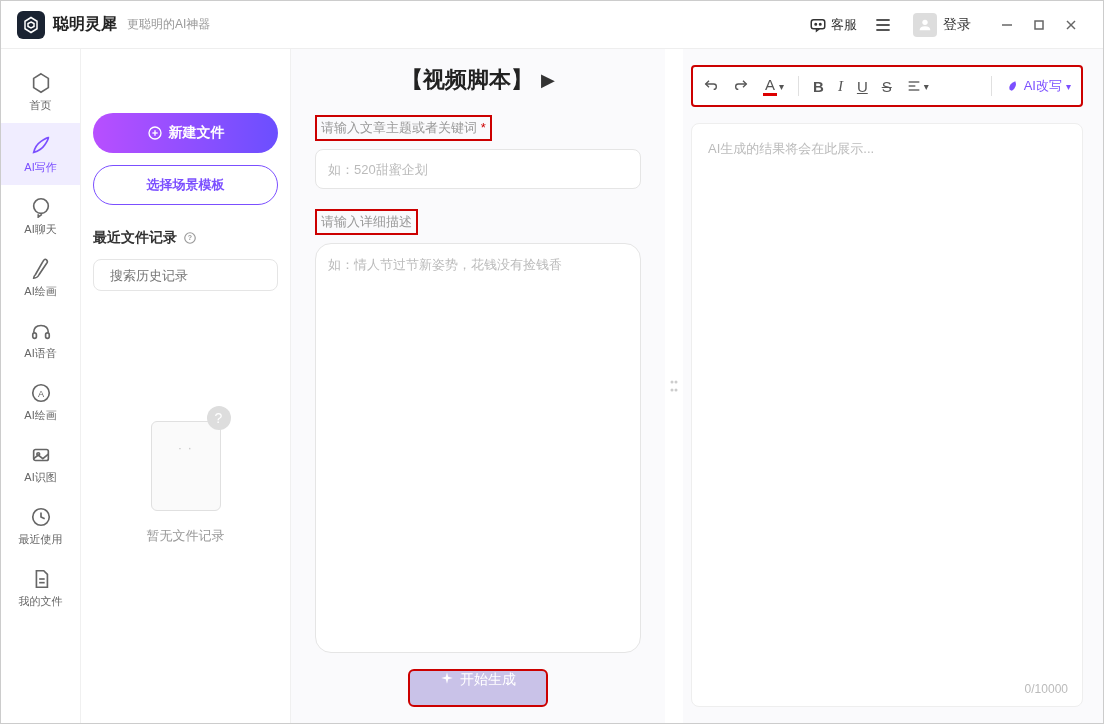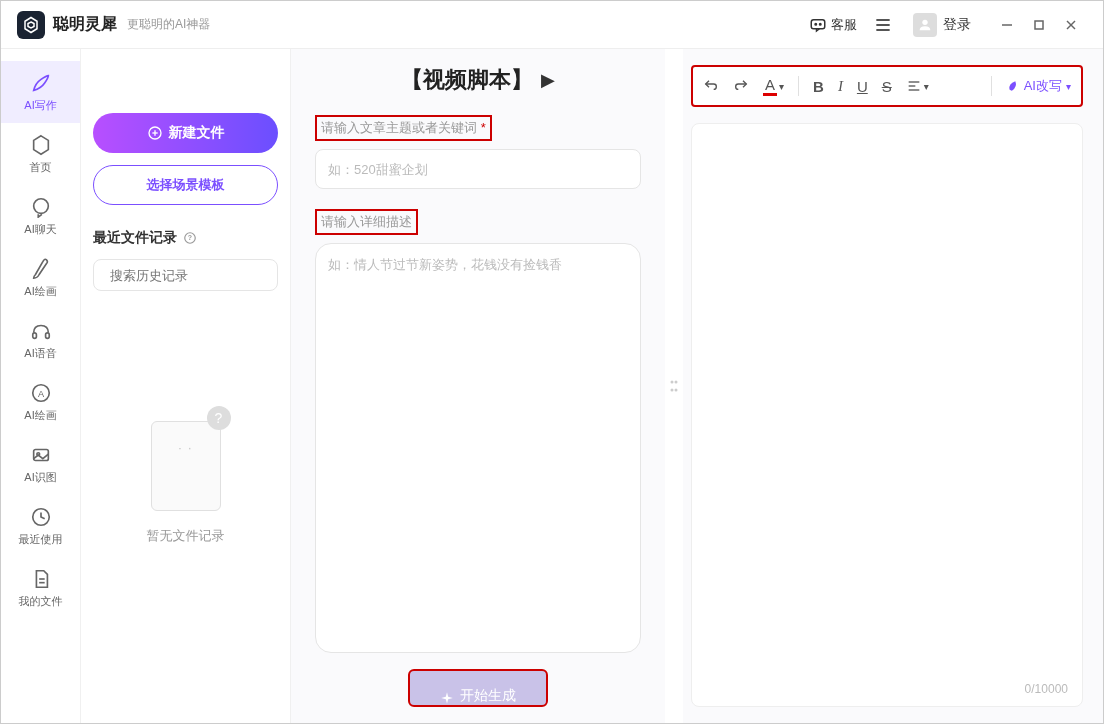--- a/index.html
+++ b/index.html
@@ -45,21 +45,21 @@
 .center-panel { flex: 1; padding: 16px 24px; background: #fafafc; display: flex; flex-direction: column; min-width: 0; }
 .page-title-row { display: flex; align-items: center; justify-content: center; gap: 8px; margin-bottom: 20px; }
 .page-title { font-size: 22px; font-weight: 700; color: #222; }
 .play-icon { font-size: 18px; color: #333; }
 .field-label { font-size: 13px; color: #999; margin-bottom: 8px; display: inline-block; }
 .field-label.highlight { border: 2px solid #c00; padding: 2px 4px; }
 .req { color: #c00; }
 .input-topic { width: 100%; height: 40px; border: 1px solid #e5e5e5; border-radius: 8px; padding: 0 12px; font-size: 13px; outline: none; margin-bottom: 20px; }
 .input-topic::placeholder, .textarea-desc::placeholder { color: #bbb; }
 .textarea-desc { width: 100%; flex: 1; border: 1px solid #e5e5e5; border-radius: 16px; padding: 12px; font-size: 13px; outline: none; resize: none; margin-bottom: 16px; }
-.btn-generate { width: 140px; height: 38px; align-self: center; background: #c9c2e8; border: 2px solid #c00; color: #fff; font-size: 14px; border-radius: 6px; display: flex; align-items: flex-end; justify-content: center; gap: 6px; cursor: pointer; }
+.btn-generate { width: 140px; height: 38px; align-self: center; background: #c9c2e8; border: 2px solid #c00; color: #fff; font-size: 14px; border-radius: 6px; display: flex; align-items: flex-start; justify-content: center; gap: 6px; cursor: pointer; }
 
 
 .drag-handle { width: 18px; display: flex; align-items: center; justify-content: center; cursor: col-resize; color: #ccc; }
 
 
 .right-panel { width: 420px; padding: 16px 20px 16px 8px; background: #fafafc; display: flex; flex-direction: column; }
 .toolbar { height: 42px; border: 2px solid #c00; border-radius: 4px; display: flex; align-items: center; padding: 0 10px; gap: 14px; background: #fff; margin-bottom: 16px; }
 .tb-btn { cursor: pointer; color: #555; font-size: 15px; display: flex; align-items: center; gap: 2px; }
 .tb-btn.bold { font-weight: 700; }
 .tb-btn.italic { font-style: italic; font-family: serif; }
@@ -127,35 +127,35 @@
     <svg width="14" height="14" viewBox="0 0 14 14" stroke="#666" stroke-width="1.5">
         <line x1="3" y1="3" x2="11" y2="11"></line>
         <line x1="11" y1="3" x2="3" y2="11"></line>
       </svg>
   </div>
 </div>
 
 <div class="main">
 
   <div class="sidebar">
+    <div class="side-item">
+      <div class="side-icon">
+          <svg width="22" height="22" viewBox="0 0 24 24" fill="none" stroke="#666" stroke-width="1.8">
+            <path d="M12 2 L20 7 L20 17 L12 22 L4 17 L4 7 Z"></path>
+          </svg>
+        </div>
+      <span>首页</span>
+    </div>
     <div class="side-item active">
       <div class="side-icon">
           <svg width="22" height="22" viewBox="0 0 24 24" fill="none" stroke="#7b4fff" stroke-width="1.8">
             <path d="M4 20 Q6 12 12 8 Q18 4 20 4 Q20 6 16 12 Q12 18 4 20 Z"></path>
           </svg>
         </div>
       <span>AI写作</span>
-    </div>
-    <div class="side-item">
-      <div class="side-icon">
-          <svg width="22" height="22" viewBox="0 0 24 24" fill="none" stroke="#666" stroke-width="1.8">
-            <path d="M12 2 L20 7 L20 17 L12 22 L4 17 L4 7 Z"></path>
-          </svg>
-        </div>
-      <span>首页</span>
     </div>
     <div class="side-item">
       <div class="side-icon">
           <svg width="22" height="22" viewBox="0 0 24 24" fill="none" stroke="#666" stroke-width="1.8">
             <circle cx="12" cy="11" r="8"></circle>
             <path d="M9 20 L9 23 L13 20"></path>
           </svg>
         </div>
       <span>AI聊天</span>
     </div>
@@ -320,16 +320,17 @@
       <div class="tb-divider"></div>
       <div class="ai-rewrite">
         <svg width="14" height="14" viewBox="0 0 24 24" fill="#7b4fff">
             <path d="M6 18 Q4 8 16 4 Q20 14 10 20 Q8 20 6 18 Z"></path>
           </svg>
         <span>AI改写</span>
           <span class="caret">▾</span>
       </div>
     </div>
     <div class="output-area">
+      <div class="output-placeholder">AI生成的结果将会在此展示...</div>
       <div class="char-count">0/10000</div>
     </div>
   </div>
 </div>
 
 </body></html>

